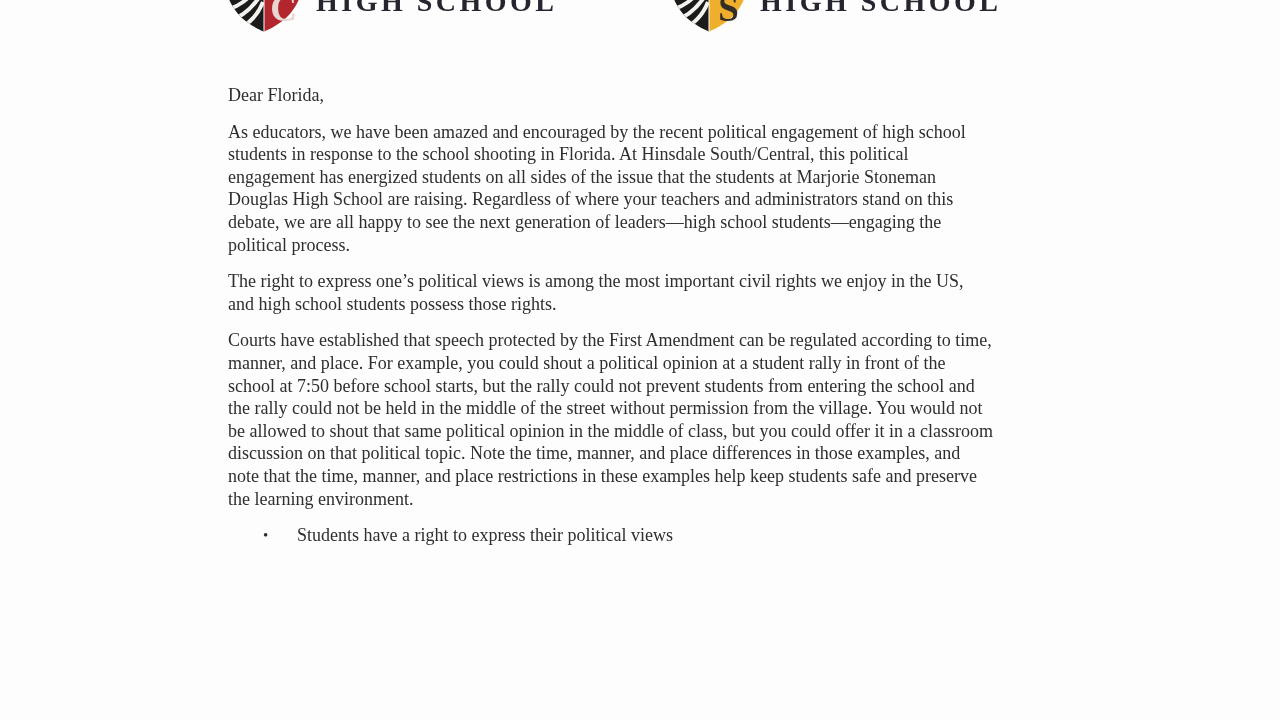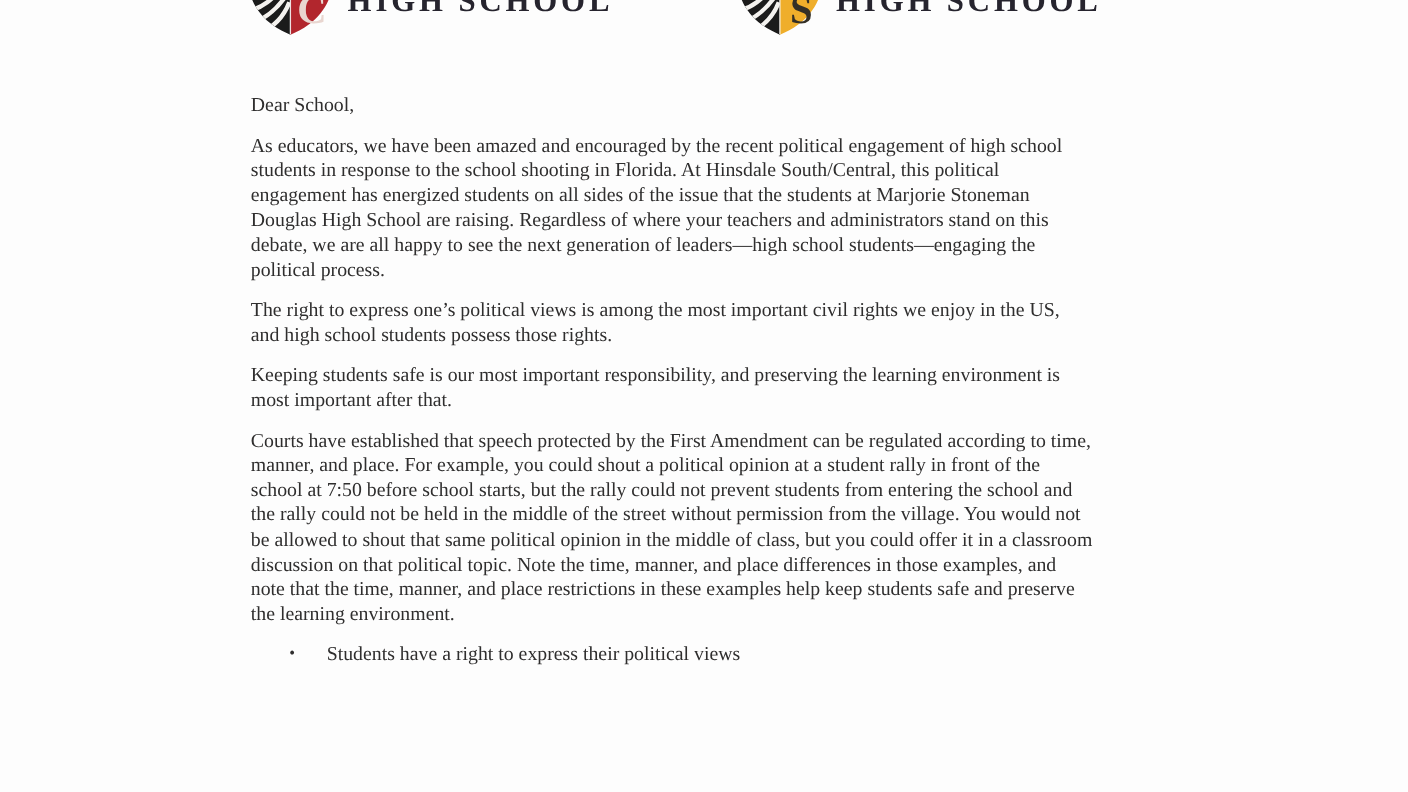--- a/index.html
+++ b/index.html
@@ -110,31 +110,29 @@
         <path d="M 13 88 C 25 83 35 73 40 60"></path>
       </g>
       <line x1="41" y1="1" x2="41" y2="89" stroke="#fafafa" stroke-width="1.2" opacity="0.85"></line>
       <text x="60.5" y="79" text-anchor="middle" font-family="Liberation Serif, serif" font-weight="700" font-size="37" fill="#332f26">S</text>
     </svg>
     <div class="school-label south">HIGH SCHOOL</div>
 
   </div>
 
   <div class="letter">
-    <p>Dear School,</p>
+    <p>Dear Florida,</p>
     <p>As educators, we have been amazed and encouraged by the recent political engagement of high school
 students in response to the school shooting in Florida. At Hinsdale South/Central, this political
 engagement has energized students on all sides of the issue that the students at Marjorie Stoneman
 Douglas High School are raising. Regardless of where your teachers and administrators stand on this
 debate, we are all happy to see the next generation of leaders—high school students—engaging the
 political process.</p>
     <p>The right to express one’s political views is among the most important civil rights we enjoy in the US,
 and high school students possess those rights.</p>
-    <p>Keeping students safe is our most important responsibility, and preserving the learning environment is
-most important after that.</p>
     <p>Courts have established that speech protected by the First Amendment can be regulated according to time,
 manner, and place. For example, you could shout a political opinion at a student rally in front of the
 school at 7:50 before school starts, but the rally could not prevent students from entering the school and
 the rally could not be held in the middle of the street without permission from the village. You would not
 be allowed to shout that same political opinion in the middle of class, but you could offer it in a classroom
 discussion on that political topic. Note the time, manner, and place differences in those examples, and
 note that the time, manner, and place restrictions in these examples help keep students safe and preserve
 the learning environment.</p>
     <div class="bullet-row">
       <span class="bullet-dot">•</span>

